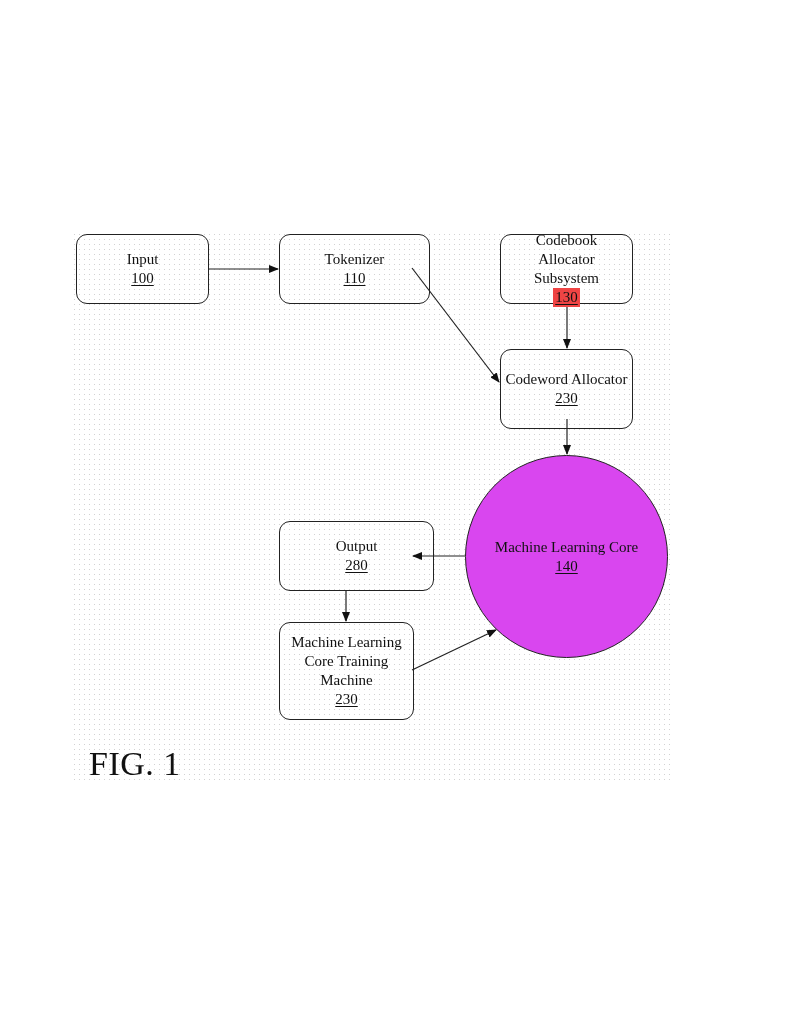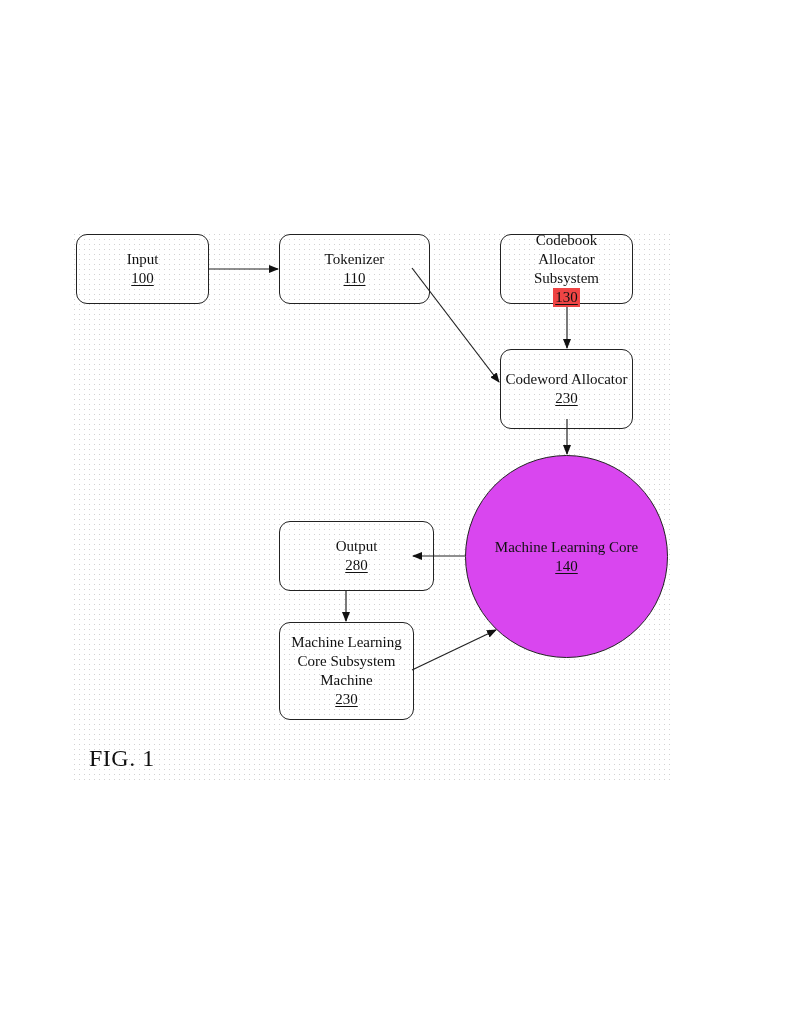--- a/index.html
+++ b/index.html
@@ -12,21 +12,21 @@
     svg.wires { position: absolute; left: 0; top: 0; width: 794px; height: 1024px; }
     .box { position: absolute; box-sizing: border-box; border: 1.3px solid #222;
            border-radius: 11px; background: transparent;
            display: flex; flex-direction: column; align-items: center; justify-content: center;
            text-align: center; font-size: 15px; line-height: 19px; }
     .circle { position: absolute; box-sizing: border-box; border: 1.3px solid #222;
               border-radius: 50%; background: #d946ef;
               display: flex; flex-direction: column; align-items: center; justify-content: center;
               text-align: center; font-size: 15px; line-height: 19px; }
     .ref { text-decoration: underline; text-underline-offset: 2px; text-align: right; }
-    .fig { position: absolute; left: 89px; top: 745px; font-size: 24px; letter-spacing: 0.5px; }
+    .fig { position: absolute; left: 89px; top: 745px; font-size: 34px; letter-spacing: 0.5px; }
   </style>
 </head>
 <body>
 
 <div class="stipple"></div>
 
 <svg class="wires" viewBox="0 0 794 1024">
   <defs>
     <marker id="ah" markerWidth="10" markerHeight="8" refX="9" refY="4" orient="auto" markerUnits="userSpaceOnUse">
       <path d="M0,0 L10,4 L0,8 Z" fill="#111"></path>
@@ -68,18 +68,18 @@
   <span class="ref">140</span>
 </div>
 
 <div class="box" style="left:279px; top:521px; width:155px; height:70px;">
   <span>Output</span>
   <span class="ref">280</span>
 </div>
 
 <div class="box" style="left:279px; top:622px; width:135px; height:98px;">
   <span>Machine Learning</span>
-  <span>Core Subsystem</span>
+  <span>Core Training</span>
   <span>Machine</span>
   <span class="ref">230</span>
 </div>
 
 <div class="fig">FIG. 1</div>
 
 </body></html>

